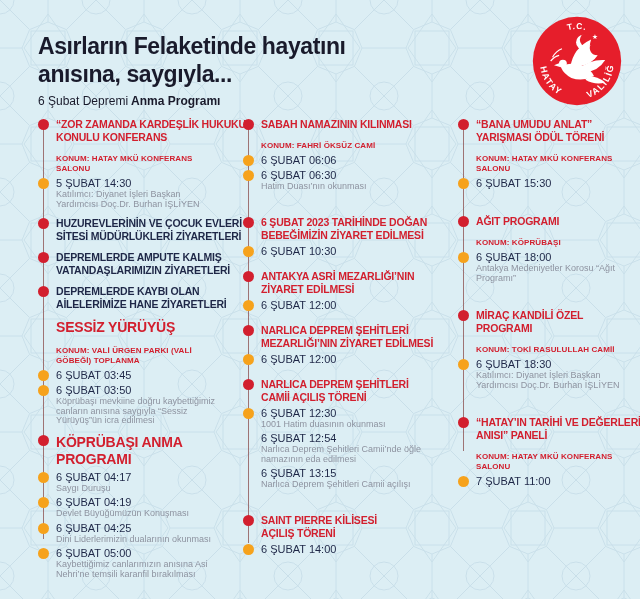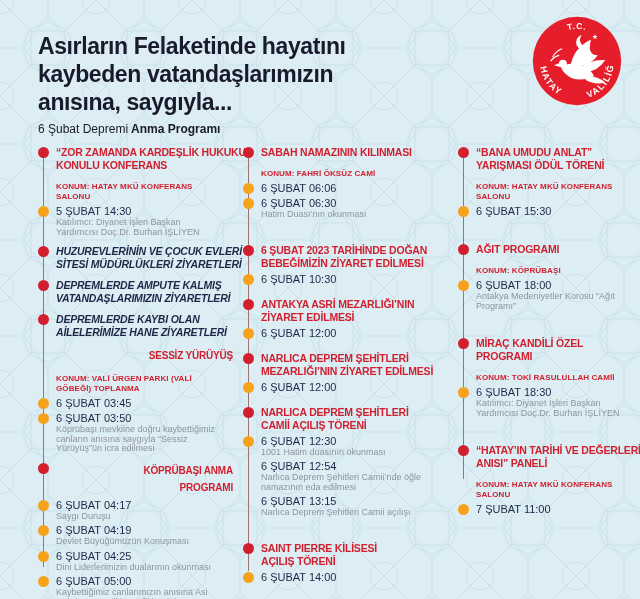--- a/index.html
+++ b/index.html
@@ -24,23 +24,23 @@
   .entry{position:relative;z-index:1;margin-bottom:10px;}
   .col1 .entry{margin-bottom:8px;}
   .col2 .entry{margin-bottom:13px;}
   .col2 .entry.gap-lg{margin-bottom:24px;}
   .col3 .entry{margin-bottom:26px;}
   .row{position:relative;padding-left:18px;}
   .dot{position:absolute;left:0;top:1px;width:11px;height:11px;border-radius:50%;}
   .dot.red{background:var(--red-dot);}
   .dot.orange{background:var(--orange);}
   .etitle{margin:0;font-size:10.5px;font-weight:700;line-height:13px;letter-spacing:-0.2px;}
-  .etitle.lg{font-size:10px;line-height:17px;text-align:right;}
+  .etitle.lg{font-size:14px;line-height:17px;}
   .etitle.red{color:var(--red);}
-  .etitle.navy{color:var(--navy);font-style:italic;}
+  .etitle.navy{color:var(--navy);}
   .tl{display:block;white-space:nowrap;}
   .konum{margin-top:10px;font-size:8px;font-weight:700;color:var(--red);line-height:10px;max-width:172px;letter-spacing:0.1px;}
   .time-row{margin-top:3px;}
   .time{font-size:11px;font-weight:400;color:var(--navy);line-height:12px;white-space:nowrap;}
   .desc{margin-top:1px;font-size:9px;color:var(--gray);line-height:9.5px;max-width:168px;}
   .logo-text{fill:#fff;font-family:"Liberation Sans",sans-serif;font-weight:700;}
 </style>
 </head>
 <body>
 
@@ -62,21 +62,20 @@
         </g>
       </pattern>
     </defs>
     <rect width="640" height="599" fill="url(#geo)"></rect>
   </svg>
 
   <div class="content">
     <header>
       <div>
         <div class="title-line">Asırların Felaketinde hayatını</div>
-        <div class="title-line">kaybeden vatandaşlarımızın</div>
         <div class="title-line">anısına, saygıyla...</div>
       </div>
       <div class="subtitle">
         <span>6 Şubat Depremi</span><b>Anma Programı</b>
       </div>
 
       <svg class="logo" viewBox="0 0 100 100" aria-hidden="true">
         <circle cx="50" cy="50" r="47" fill="#e61e2b"></circle>
         <defs>
           <path id="arcTop" d="M 16,50 A 34,34 0 0 1 84,50" fill="none"></path>

